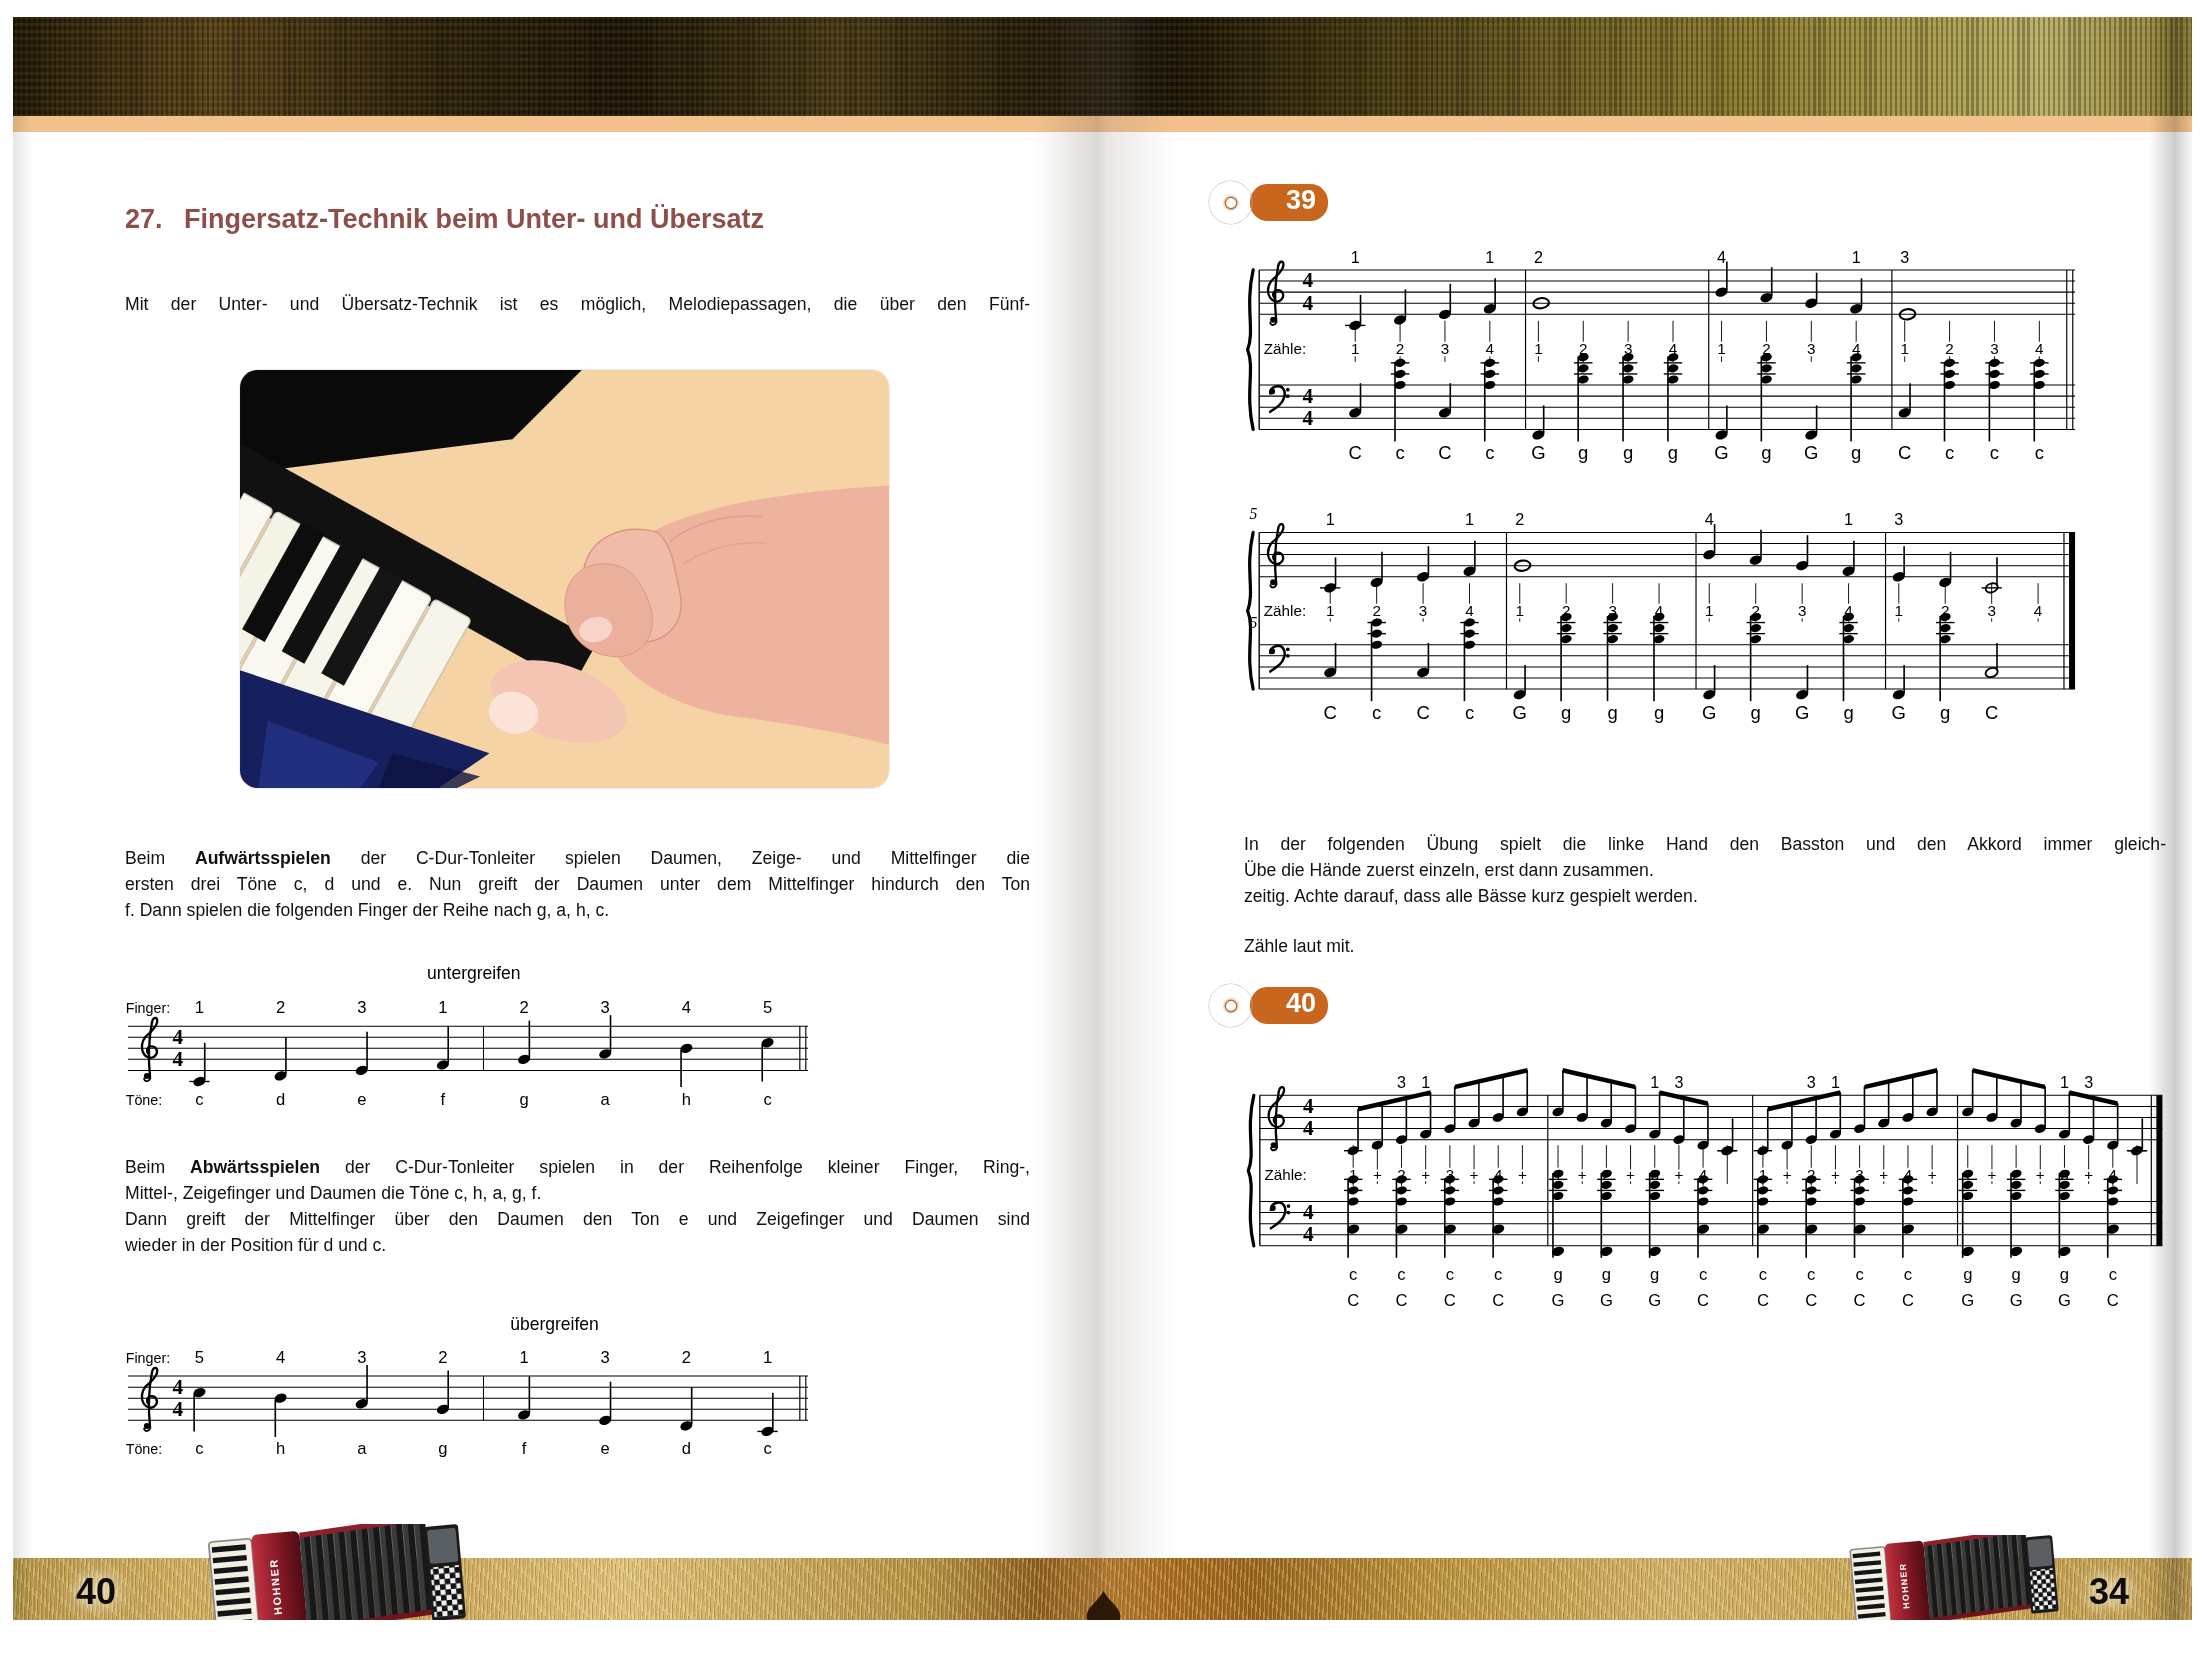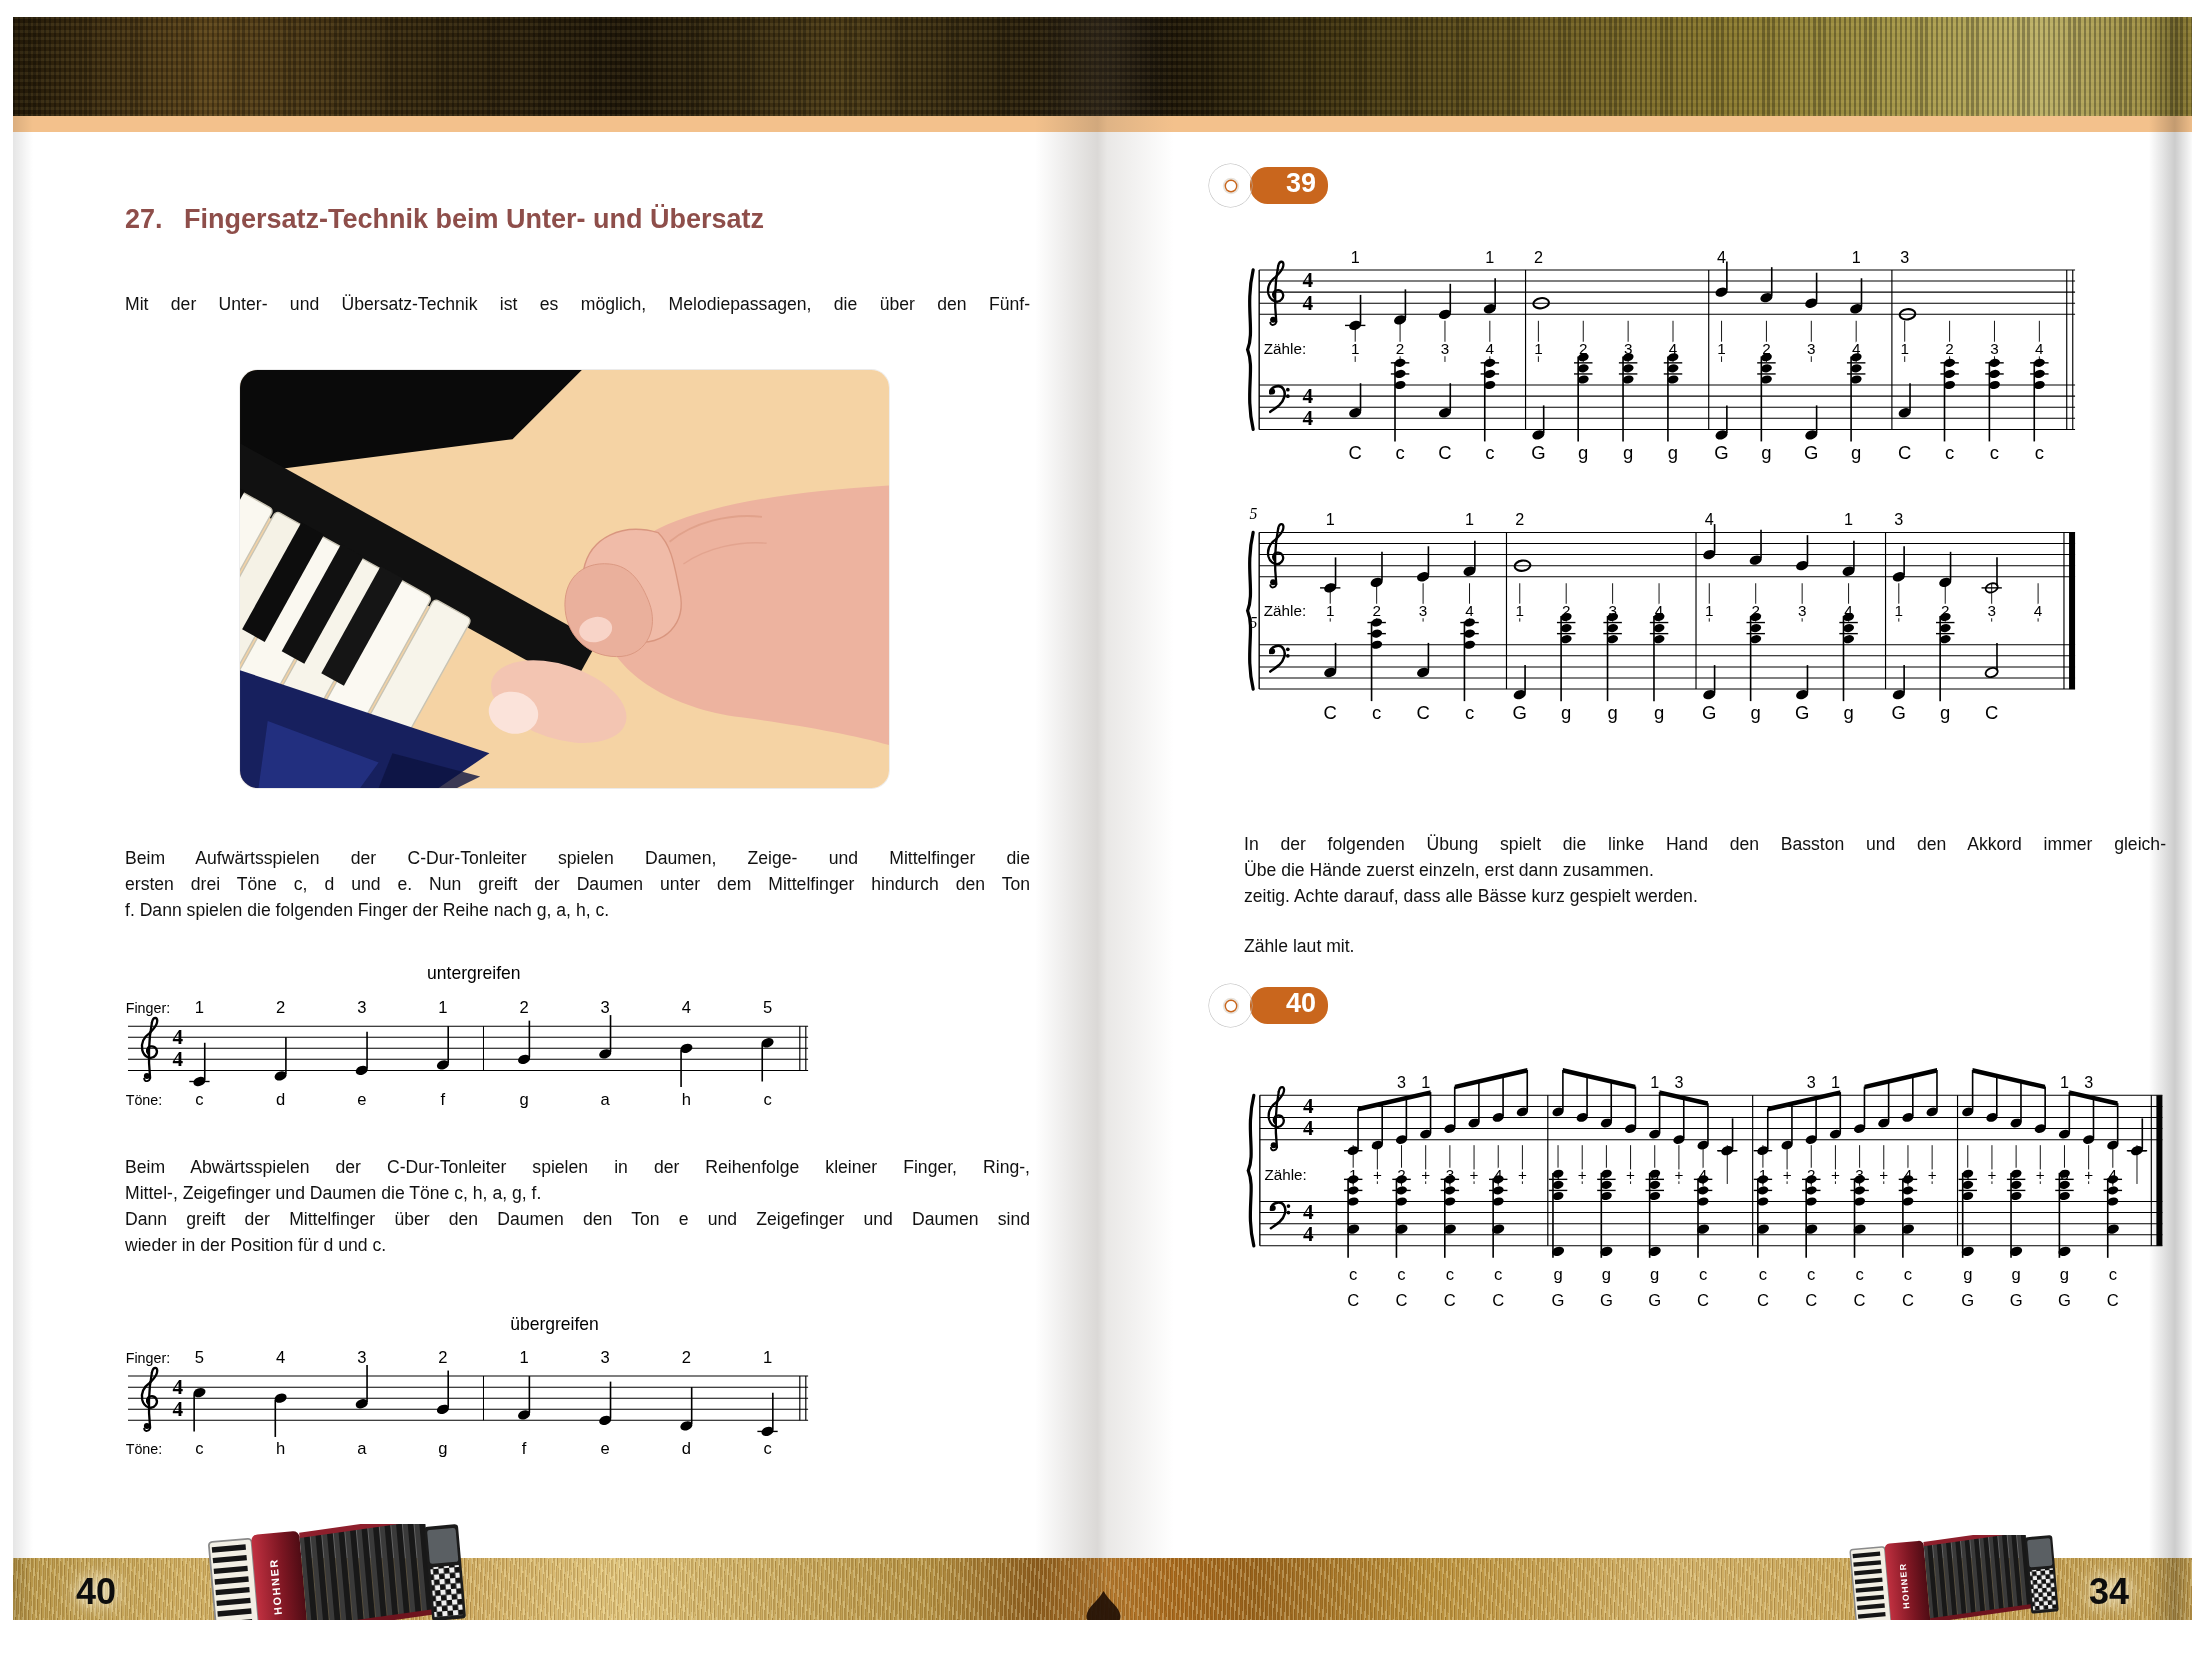--- a/index.html
+++ b/index.html
@@ -26,33 +26,33 @@
   .right-edge-shade{position:absolute;left:2149px;width:43px;top:16.6px;height:1616px;pointer-events:none;
     background:linear-gradient(90deg, rgba(0,0,0,0) 0%, rgba(0,0,0,.20) 60%, rgba(0,0,0,.02) 100%);}
   .left-edge-shade{position:absolute;left:13px;width:20.3px;top:16.6px;height:1616px;pointer-events:none;
     background:linear-gradient(90deg, rgba(0,0,0,.10) 0%, rgba(0,0,0,0) 100%);}
   
   .title{position:absolute;left:125px;top:186px;font-size:27px;font-weight:bold;color:#8e4e4a;white-space:nowrap;}
   .title-num{display:inline-block;width:59px;}
   .textblock{position:absolute;font-size:17.6px;}
   .tline{line-height:26px;white-space:nowrap;}
   .tline.just{white-space:normal;text-align:justify;text-align-last:justify;}
-  .b{font-weight:normal;}
+  .b{font-weight:bold;}
   .intro{left:125px;top:291px;width:905px;}
   .para-up{left:125px;top:845px;width:905px;}
   .para-down{left:125px;top:1154px;width:905px;}
   .para-right{left:1244px;top:831px;width:922px;}
   .hint{left:1244px;top:933px;width:647px;line-height:26px;}
   
   .photo{position:absolute;left:240px;top:370px;width:649px;height:418px;margin:0;
     border-radius:17.6px;overflow:hidden;box-shadow:0 0 0 0.9px rgba(0,0,0,.08);}
   .photo svg{display:block;}
   
   .badge{position:absolute;width:129px;height:46px;}
-  .badge39{left:1207px;top:163px;}
+  .badge39{left:1207px;top:180px;}
   .badge40{left:1207px;top:983px;}
   .pill{position:absolute;left:43px;top:3.7px;width:78px;height:37px;border-radius:17.6px;background:#c9661d;}
   .pill-num{position:absolute;left:36px;top:50%;transform:translateY(-54%);
     color:#fff;font-size:27px;font-weight:bold;}
   .cd{position:absolute;left:2.3px;top:1.4px;width:43px;height:43px;border-radius:50%;
     background:
       radial-gradient(circle at 50% 50%, #ffffff 0 13%, rgba(255,255,255,0) 14% 58%, rgba(0,0,0,.10) 72%, rgba(255,255,255,.65) 88%, rgba(160,160,160,.5) 100%),
       conic-gradient(from 20deg,#ececec,#f6dcef 50deg,#dcеaf6 95deg,#dcebf6 100deg,#e4f6dc 140deg,#f0f0f0 180deg,#f6eadc 230deg,#dcf6ef 280deg,#ececec 360deg);
     box-shadow:0 0 0 0.5px #b9b9b9;}
   .cd::after{content:"";position:absolute;left:50%;top:50%;width:10.2px;height:10.2px;margin:-5.1px 0 0 -5.1px;

